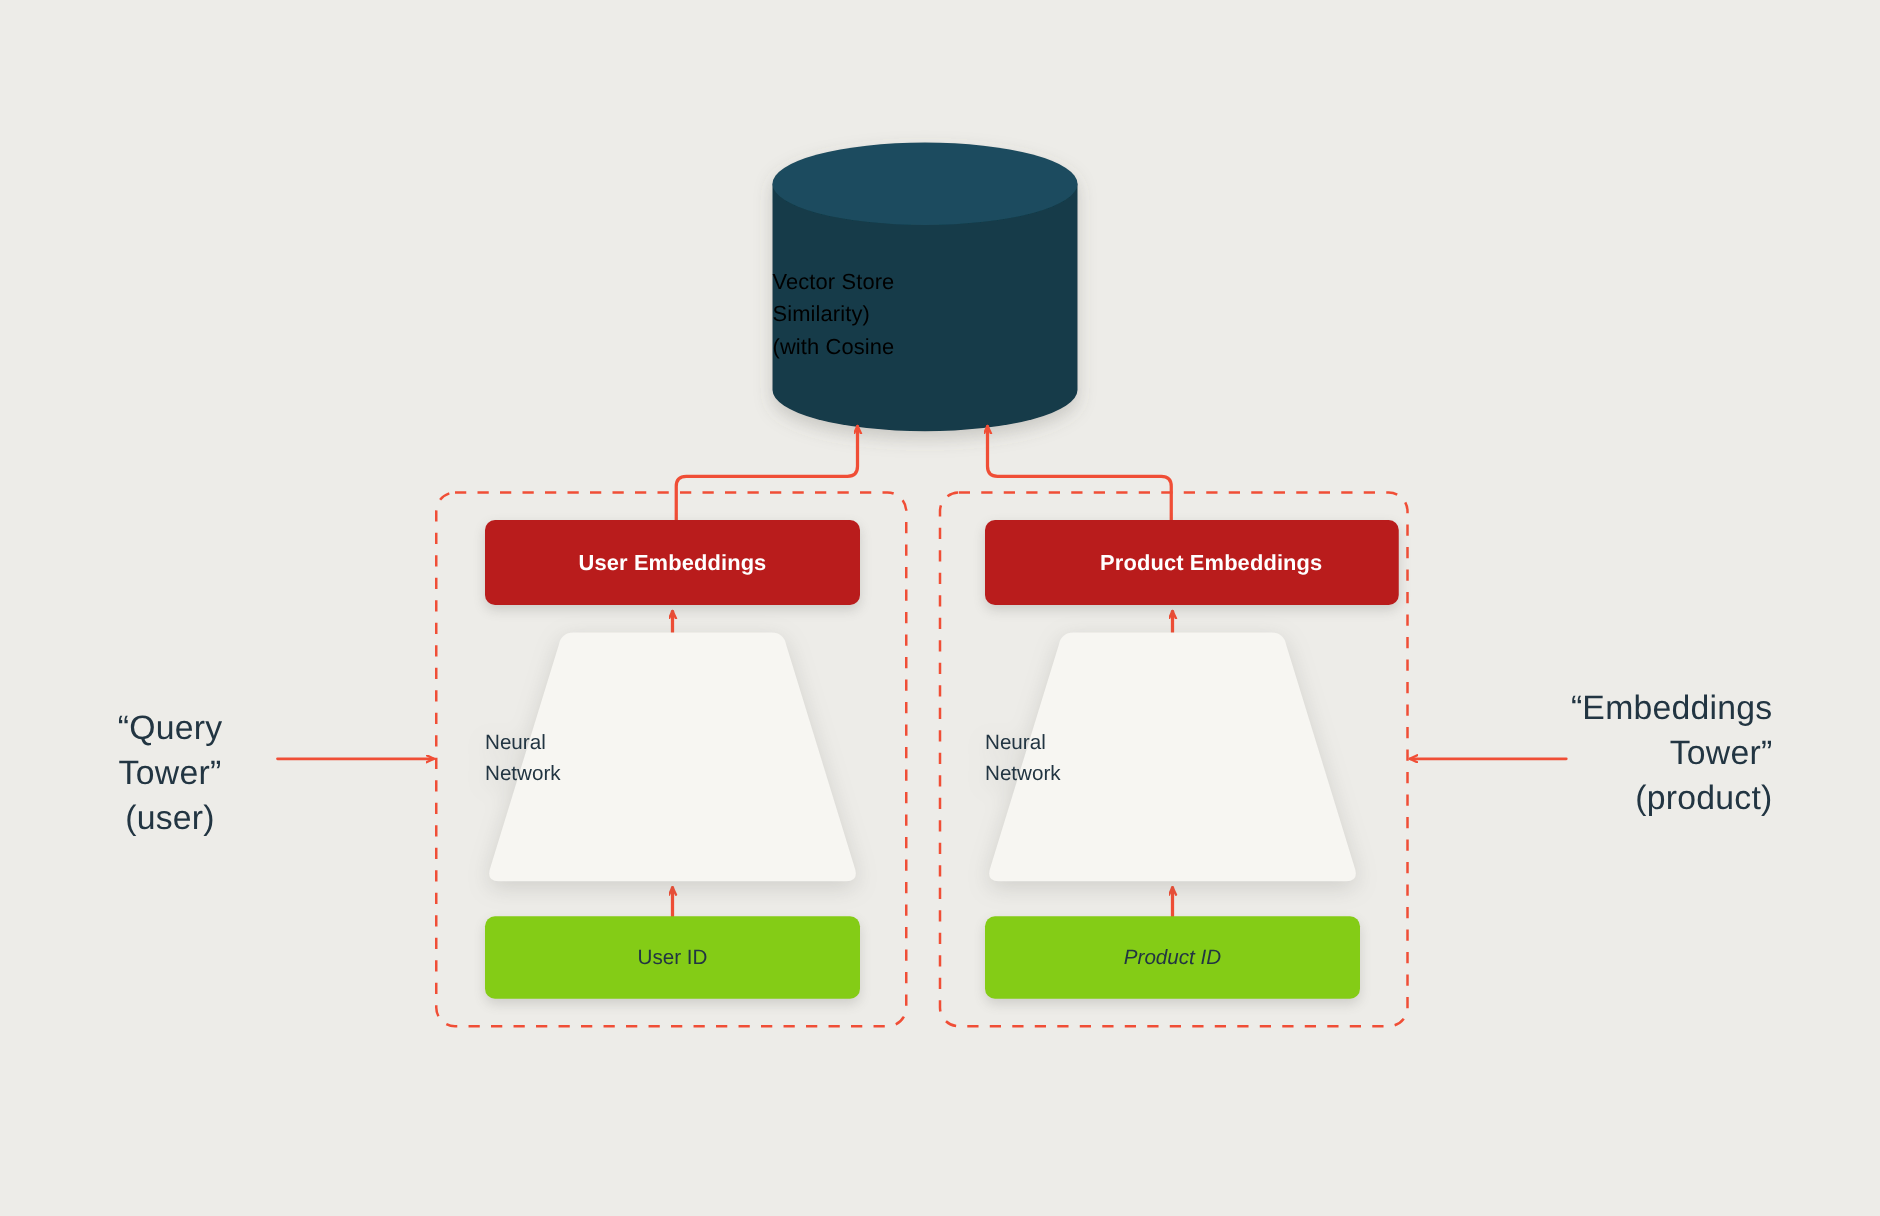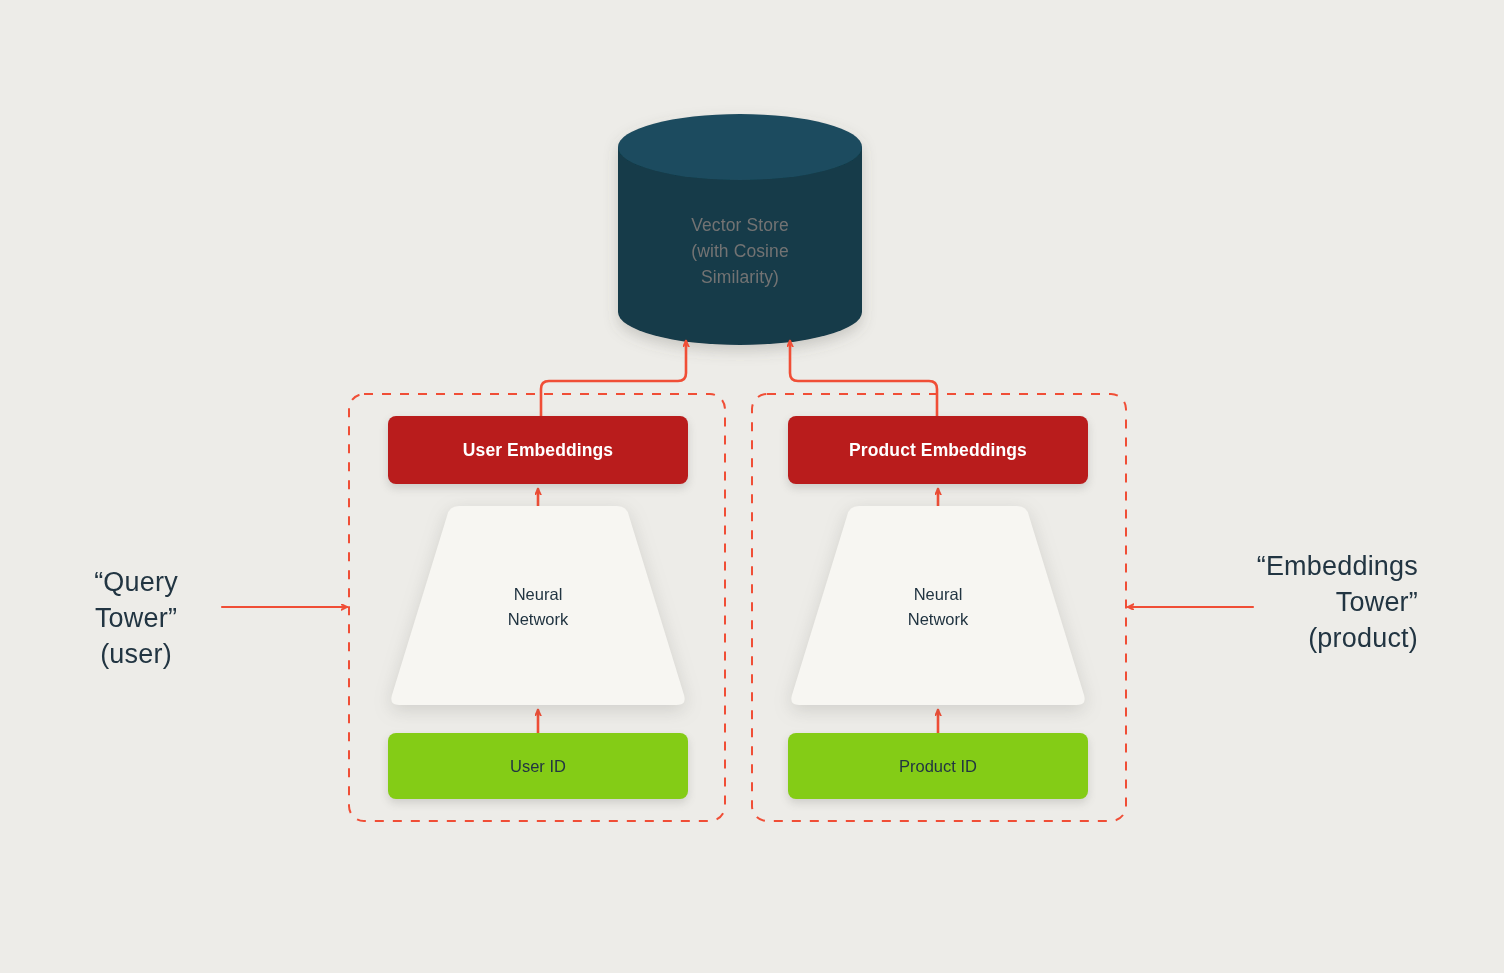--- a/index.html
+++ b/index.html
@@ -28,22 +28,21 @@
     height: 973px;
     pointer-events: none;
   }
 
   
   .cyl-label {
     position: absolute;
     left: 618px;
     top: 212px;
     width: 244px;
-    text-align: center;
-    color: #737373;
+    color: #000000;
     font-size: 17.5px;
     line-height: 26px;
     letter-spacing: .1px;
   }
   .cyl-label div { white-space: nowrap; }
 
   
   .emb-box {
     position: absolute;
     background: #b91c1c;
@@ -51,57 +50,56 @@
     box-shadow: 0 4px 9px rgba(90,90,85,0.22);
     display: flex;
     align-items: center;
     justify-content: center;
     color: #ffffff;
     font-size: 17.5px;
     font-weight: bold;
     letter-spacing: .1px;
   }
   #emb-user    { left: 388px; top: 416px; width: 300px; height: 68px; }
-  #emb-product { left: 788px; top: 416px; width: 300px; height: 68px; }
+  #emb-product { left: 788px; top: 416px; width: 300px; height: 68px; padding-left: 31px; }
 
   
   .nn {
     position: absolute;
     width: 300px;
     height: 203px;
     filter: drop-shadow(0 5px 9px rgba(90,90,85,0.20));
   }
   #nn-user    { left: 388px; top: 504px; }
   #nn-product { left: 788px; top: 504px; }
   .nn svg { display: block; }
   .nn-label {
     position: absolute;
     left: 0;
     top: 78px;
     width: 300px;
-    text-align: center;
     color: #223542;
     font-size: 16.5px;
     line-height: 25px;
   }
 
   
   .id-box {
     position: absolute;
     background: #84cc16;
     border-radius: 8px;
     box-shadow: 0 4px 9px rgba(90,90,85,0.20);
     display: flex;
     align-items: center;
     justify-content: center;
     color: #223542;
     font-size: 16.5px;
   }
   #id-user    { left: 388px; top: 733px; width: 300px; height: 66px; }
-  #id-product { left: 788px; top: 733px; width: 300px; height: 66px; }
+  #id-product { left: 788px; top: 733px; width: 300px; height: 66px; font-style: italic; }
 
   
   .side-label {
     position: absolute;
     color: #223542;
     font-size: 27px;
     line-height: 36px;
     letter-spacing: .2px;
   }
   #label-query     { left: 56px;  top: 548px; width: 160px; text-align: center; margin-top: 16px; }
@@ -138,22 +136,22 @@
 
     <path d="M538,733 L538,710" fill="none" stroke="#f04e36" stroke-width="2.6" stroke-linecap="round" marker-end="url(#arrowRed)"></path>
     <path d="M938,733 L938,710" fill="none" stroke="#f04e36" stroke-width="2.6" stroke-linecap="round" marker-end="url(#arrowRed)"></path>
 
     <path d="M222,607 L347,607" fill="none" stroke="#f04e36" stroke-width="2.2" stroke-linecap="round" marker-end="url(#arrowRed)"></path>
     <path d="M1253,607 L1128,607" fill="none" stroke="#f04e36" stroke-width="2.2" stroke-linecap="round" marker-end="url(#arrowRed)"></path>
   </svg>
 
   <div class="cyl-label">
     <div>Vector Store</div>
+    <div>Similarity)</div>
     <div>(with Cosine</div>
-    <div>Similarity)</div>
   </div>
 
   <div class="emb-box" id="emb-user">
     <span>User Embeddings</span>
   </div>
 
   <div class="nn" id="nn-user">
     <svg width="300" height="203" viewBox="0 0 300 203" xmlns="http://www.w3.org/2000/svg">
       <path d="M59,12 Q61,2 71,2 L229,2 Q239,2 241,12 L296,191 Q299,201 289,201 L11,201 Q1,201 4,191 Z" fill="#f7f6f2"></path>
     </svg>

